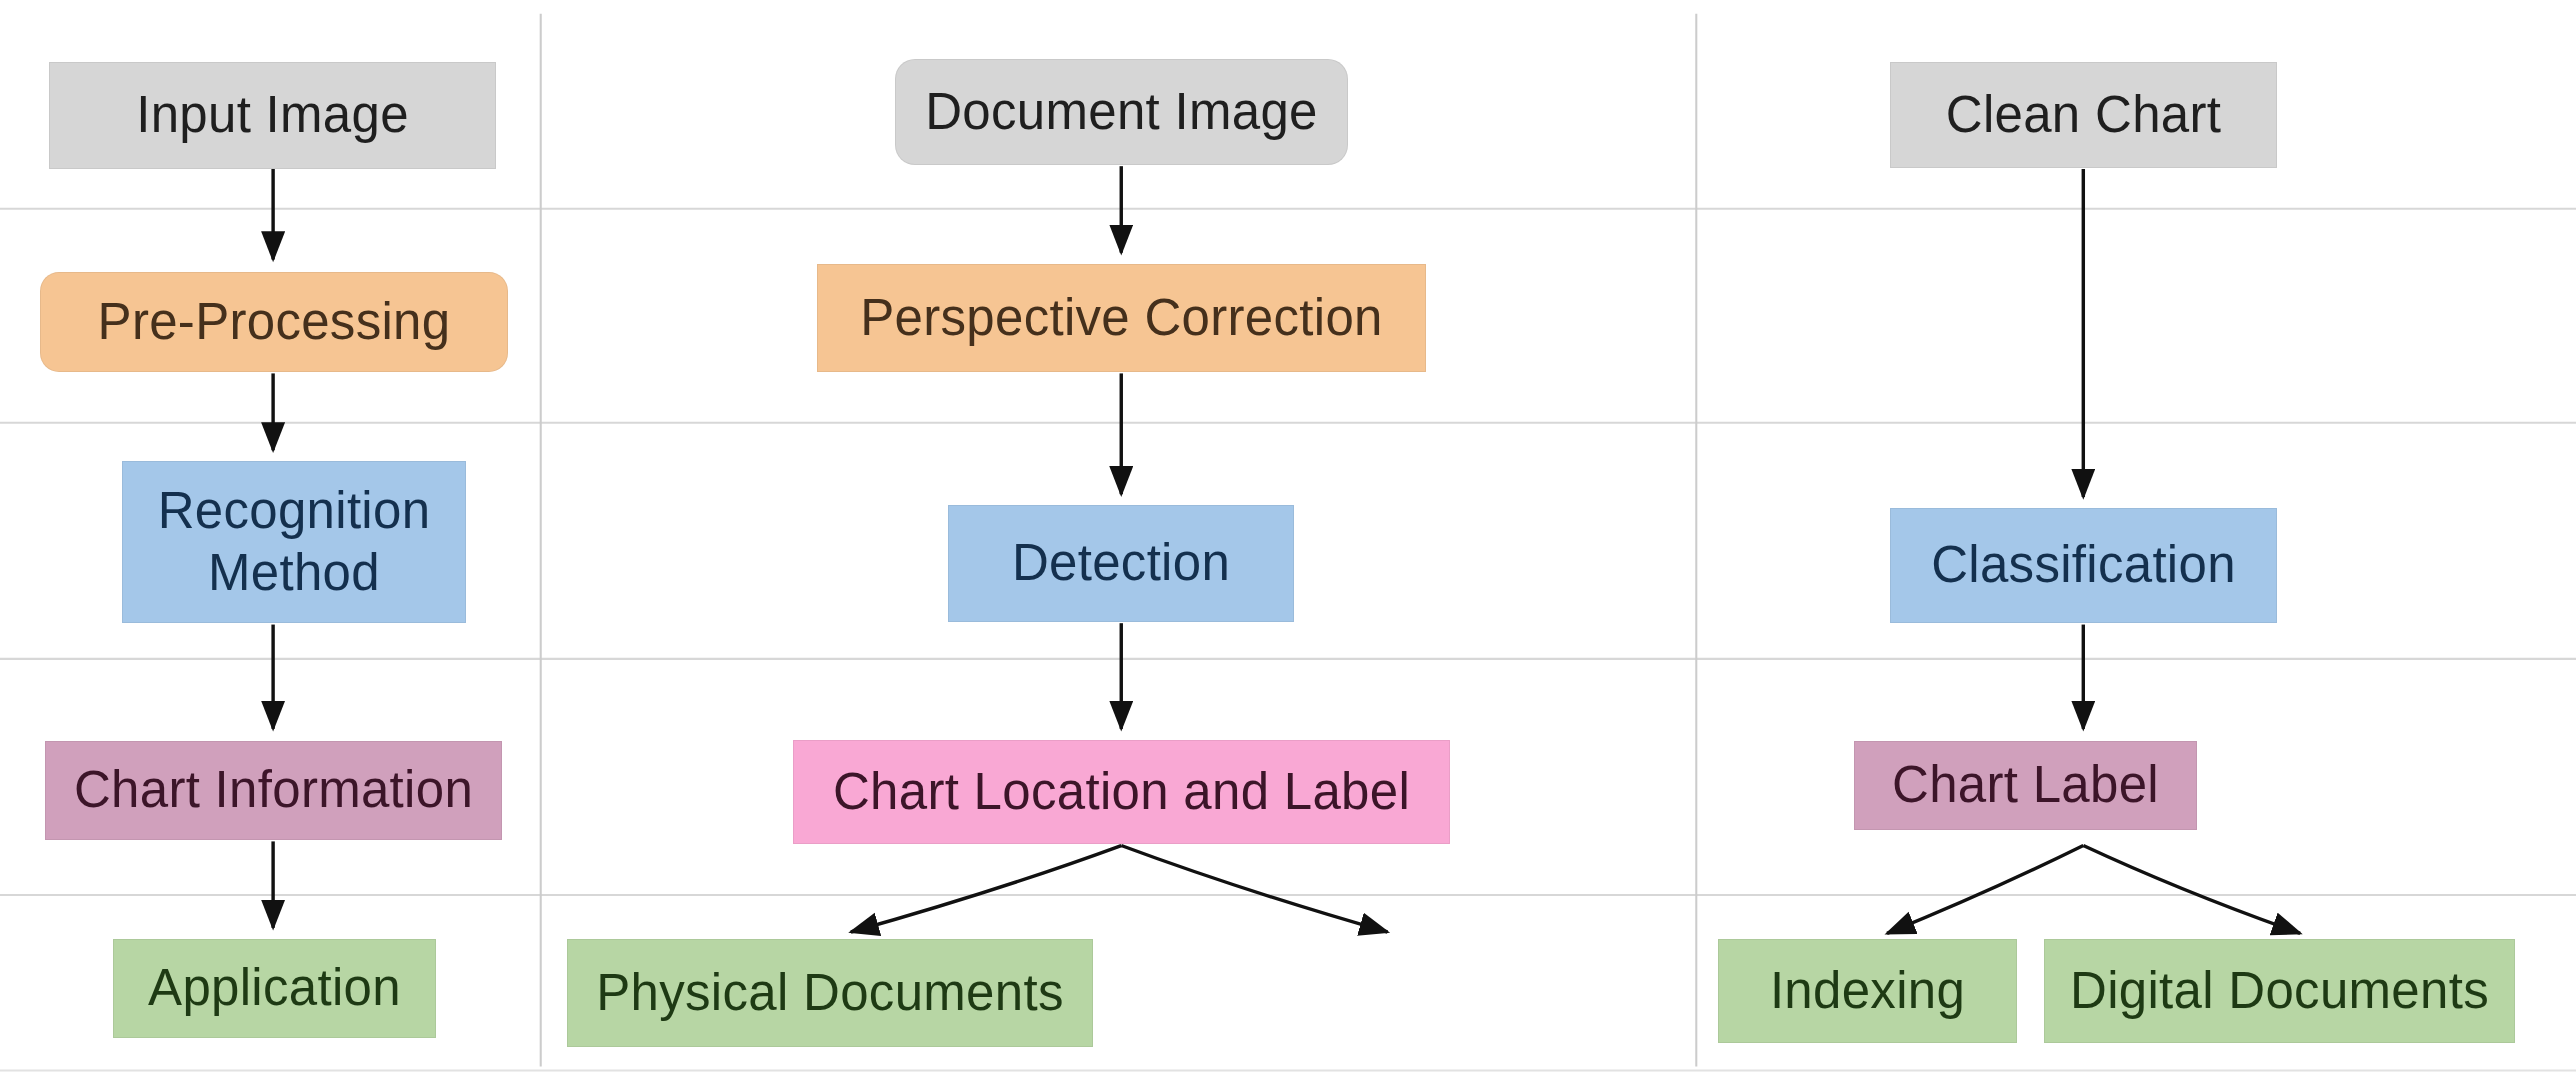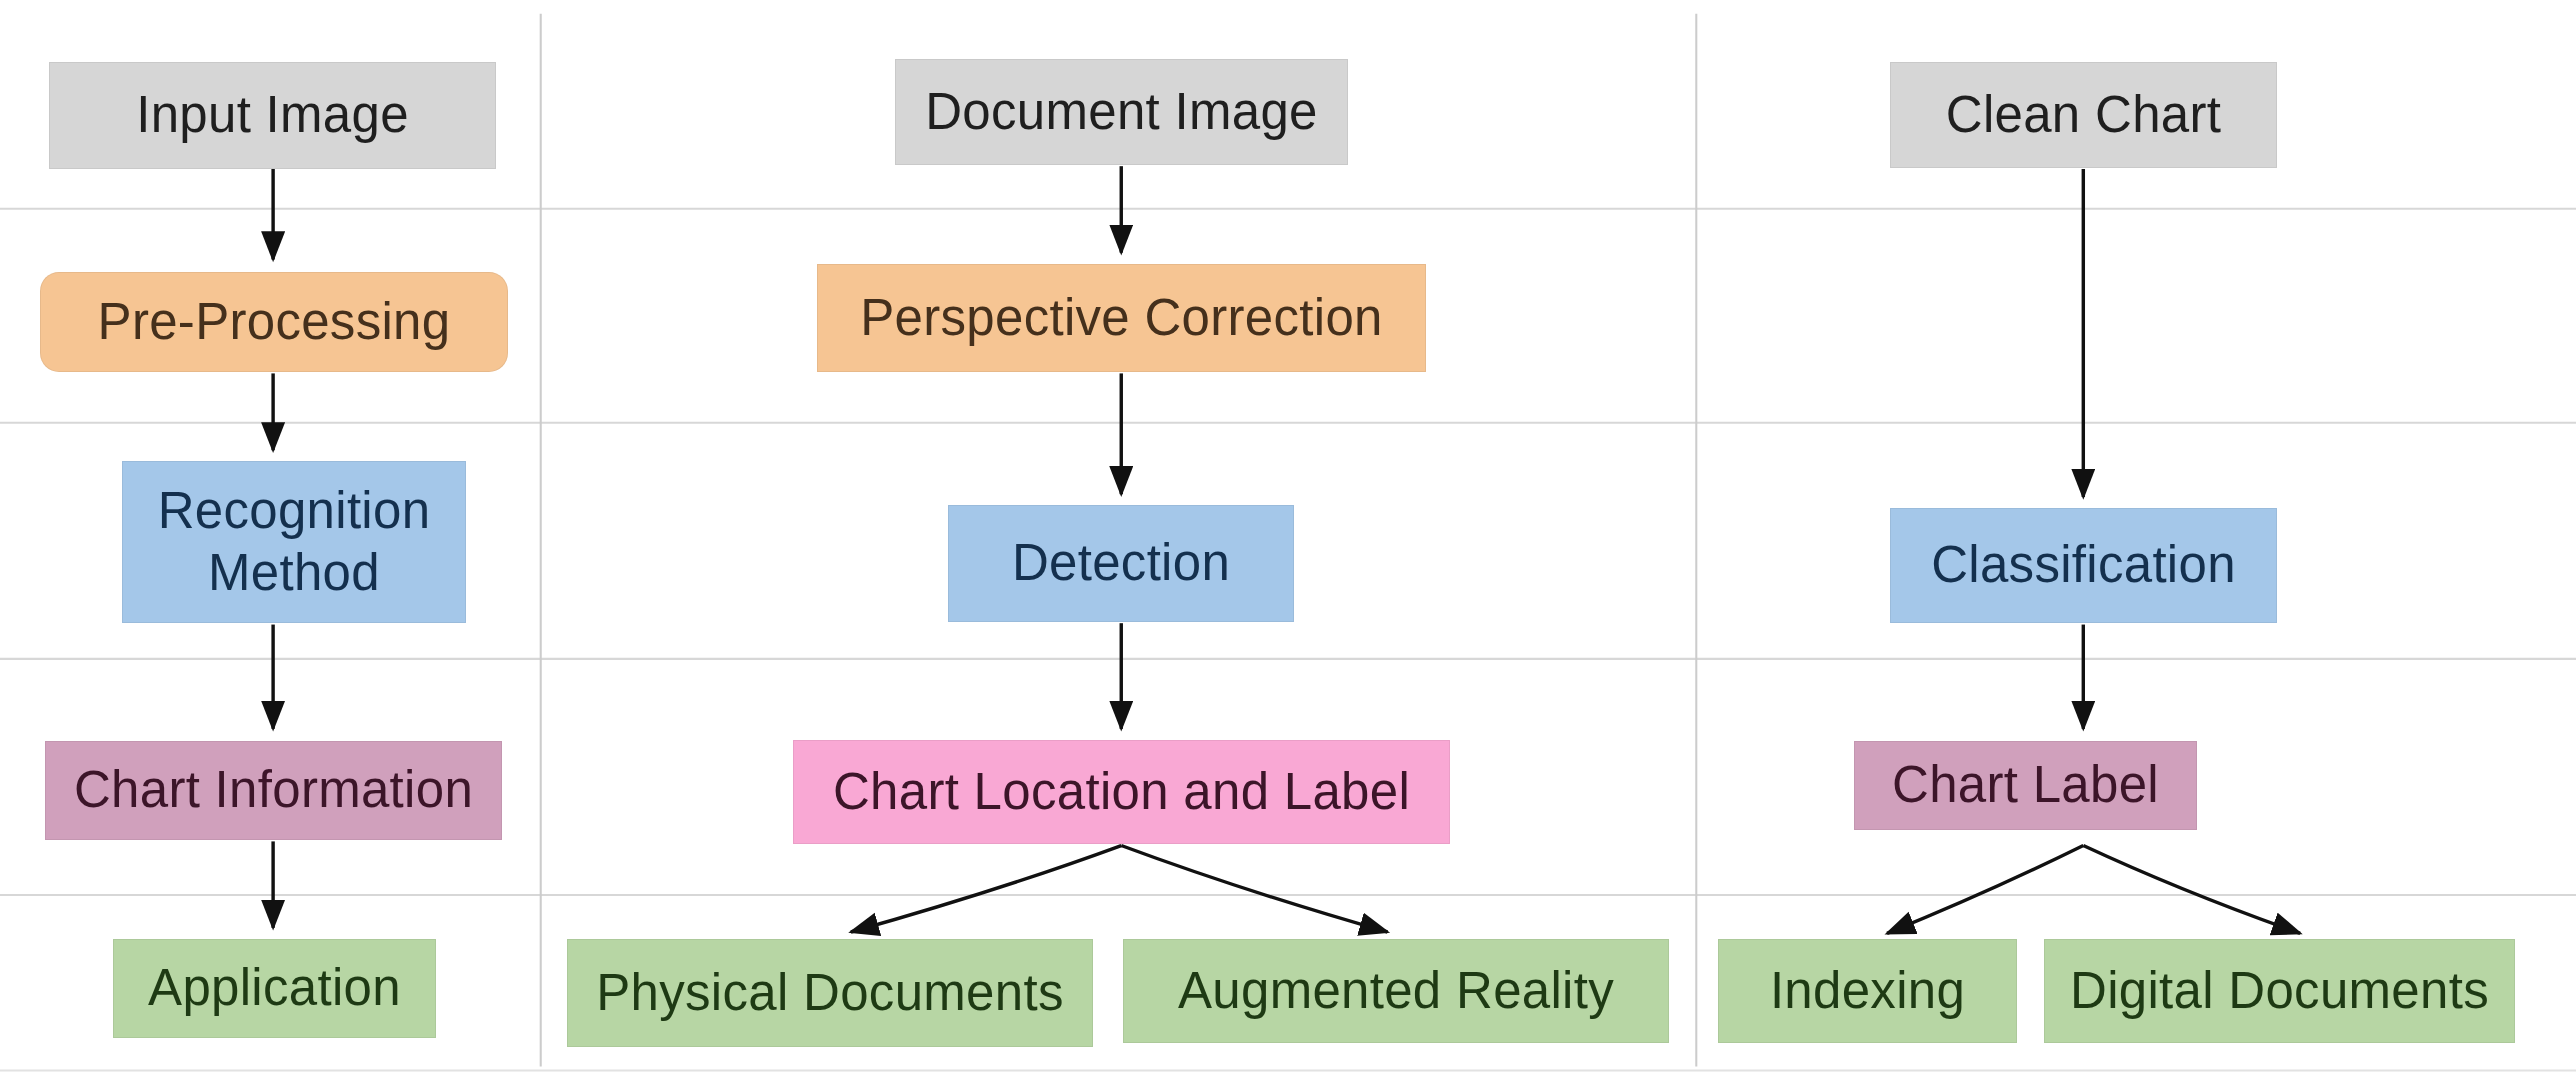--- a/index.html
+++ b/index.html
@@ -88,26 +88,25 @@
     <path class="arrow" marker-end="url(#ah)" d="M3036,1232 Q2898,1300 2750,1360"></path>
     <path class="arrow" marker-end="url(#ah)" d="M3036,1232 Q3182,1300 3352,1360"></path>
   </svg>
 
   <div class="node" id="n-input-image" style="background-color: rgb(214, 214, 214); color: rgb(31, 31, 31);">Input Image</div>
   <div class="node" id="n-pre-processing" style="background-color: rgb(246, 197, 147); color: rgb(69, 48, 28);">Pre-Processing</div>
   <div class="node" id="n-recognition-method" style="background-color: rgb(164, 199, 233); color: rgb(20, 48, 78);">Recognition Method</div>
   <div class="node" id="n-chart-information" style="background-color: rgb(208, 160, 188); color: rgb(60, 21, 41);">Chart Information</div>
   <div class="node" id="n-application" style="background-color: rgb(183, 214, 164); color: rgb(30, 58, 20);">Application</div>
 
-  <div class="node" id="n-document-image" style="background-color: rgb(214, 214, 214); color: rgb(31, 31, 31);">Document Image</div>
+  <div class="node" id="n-document-image" style="background-color: rgb(214, 214, 214); color: rgb(31, 31, 31); border-radius: 20px;">Document Image</div>
   <div class="node" id="n-perspective-correction" style="background-color: rgb(246, 197, 147); color: rgb(69, 48, 28);">Perspective Correction</div>
   <div class="node" id="n-detection" style="background-color: rgb(164, 199, 233); color: rgb(20, 48, 78);">Detection</div>
   <div class="node" id="n-chart-location-label" style="background-color: #f9a8d4; color: rgb(60, 21, 41);">Chart Location and Label</div>
   <div class="node" id="n-physical-documents" style="background-color: rgb(183, 214, 164); color: rgb(30, 58, 20);">Physical Documents</div>
-  <div class="node" id="n-augmented-reality" style="background-color: rgb(183, 214, 164); color: rgb(30, 58, 20);">Augmented Reality</div>
 
   <div class="node" id="n-clean-chart" style="background-color: rgb(214, 214, 214); color: rgb(31, 31, 31);">Clean Chart</div>
   <div class="node" id="n-classification" style="background-color: rgb(164, 199, 233); color: rgb(20, 48, 78);">Classification</div>
   <div class="node" id="n-chart-label" style="background-color: rgb(208, 160, 188); color: rgb(60, 21, 41);">Chart Label</div>
   <div class="node" id="n-indexing" style="background-color: rgb(183, 214, 164); color: rgb(30, 58, 20);">Indexing</div>
   <div class="node" id="n-digital-documents" style="background-color: rgb(183, 214, 164); color: rgb(30, 58, 20);">Digital Documents</div>
 
 </div>
 
 

